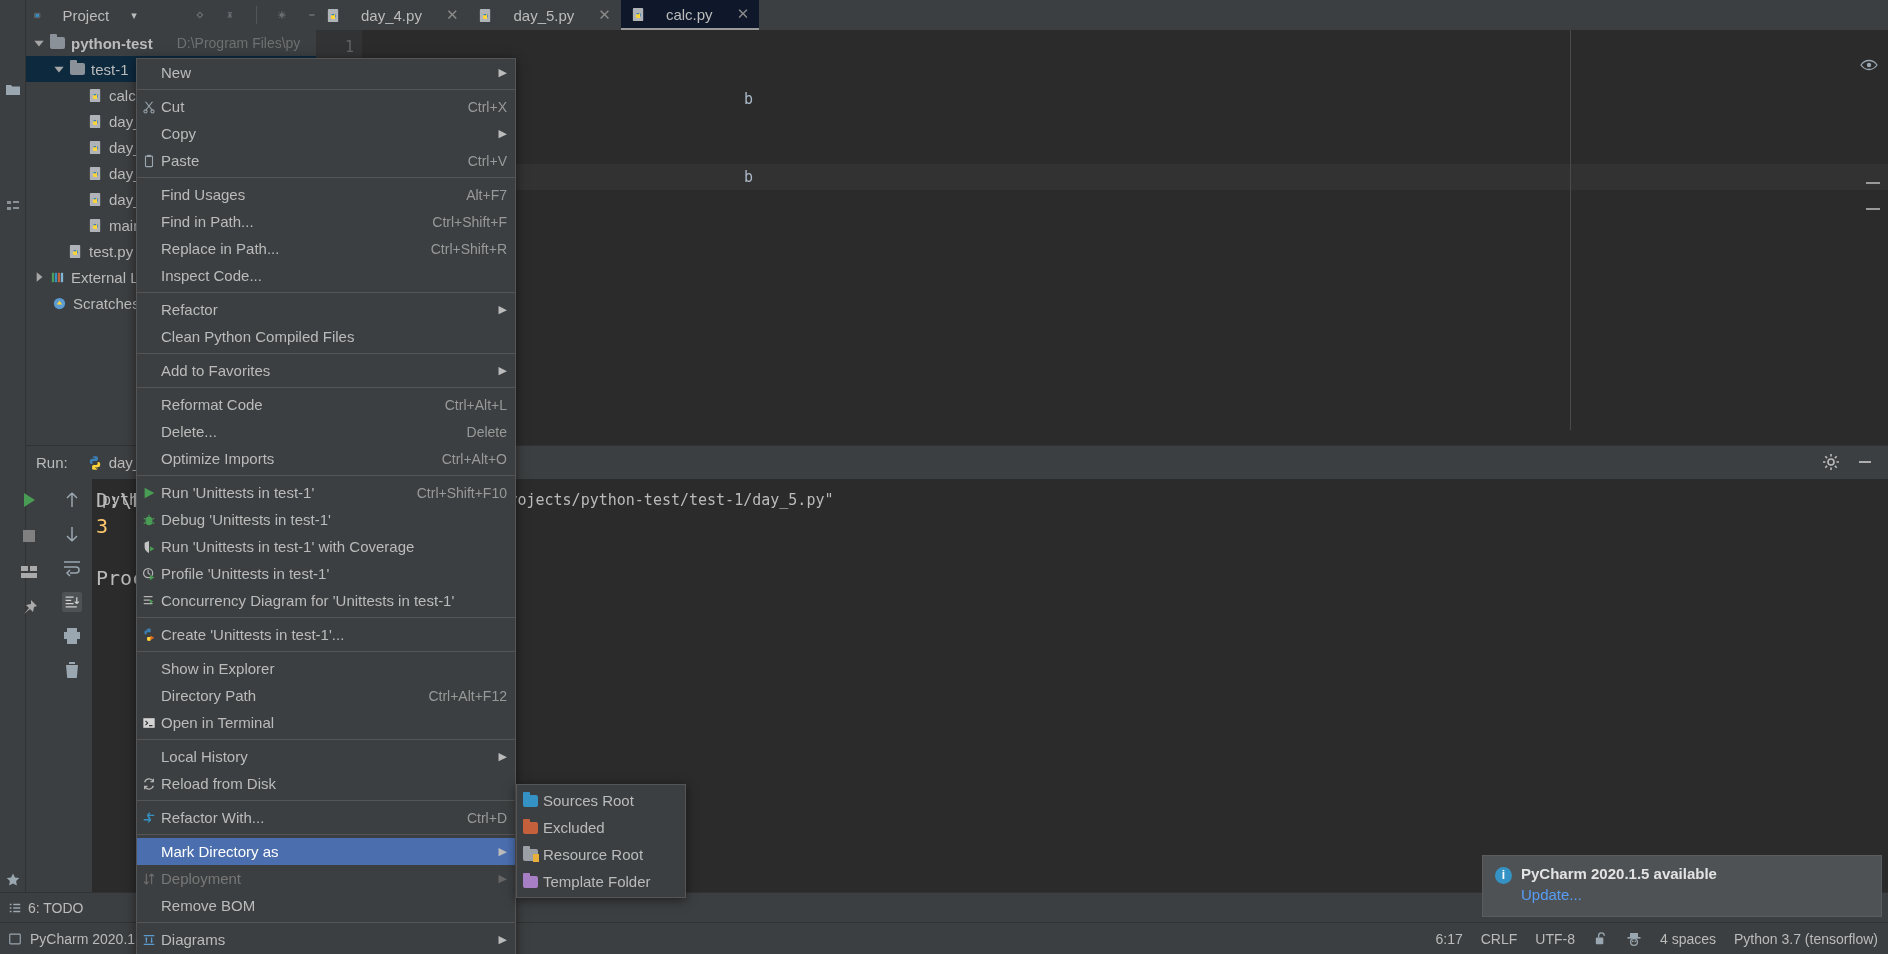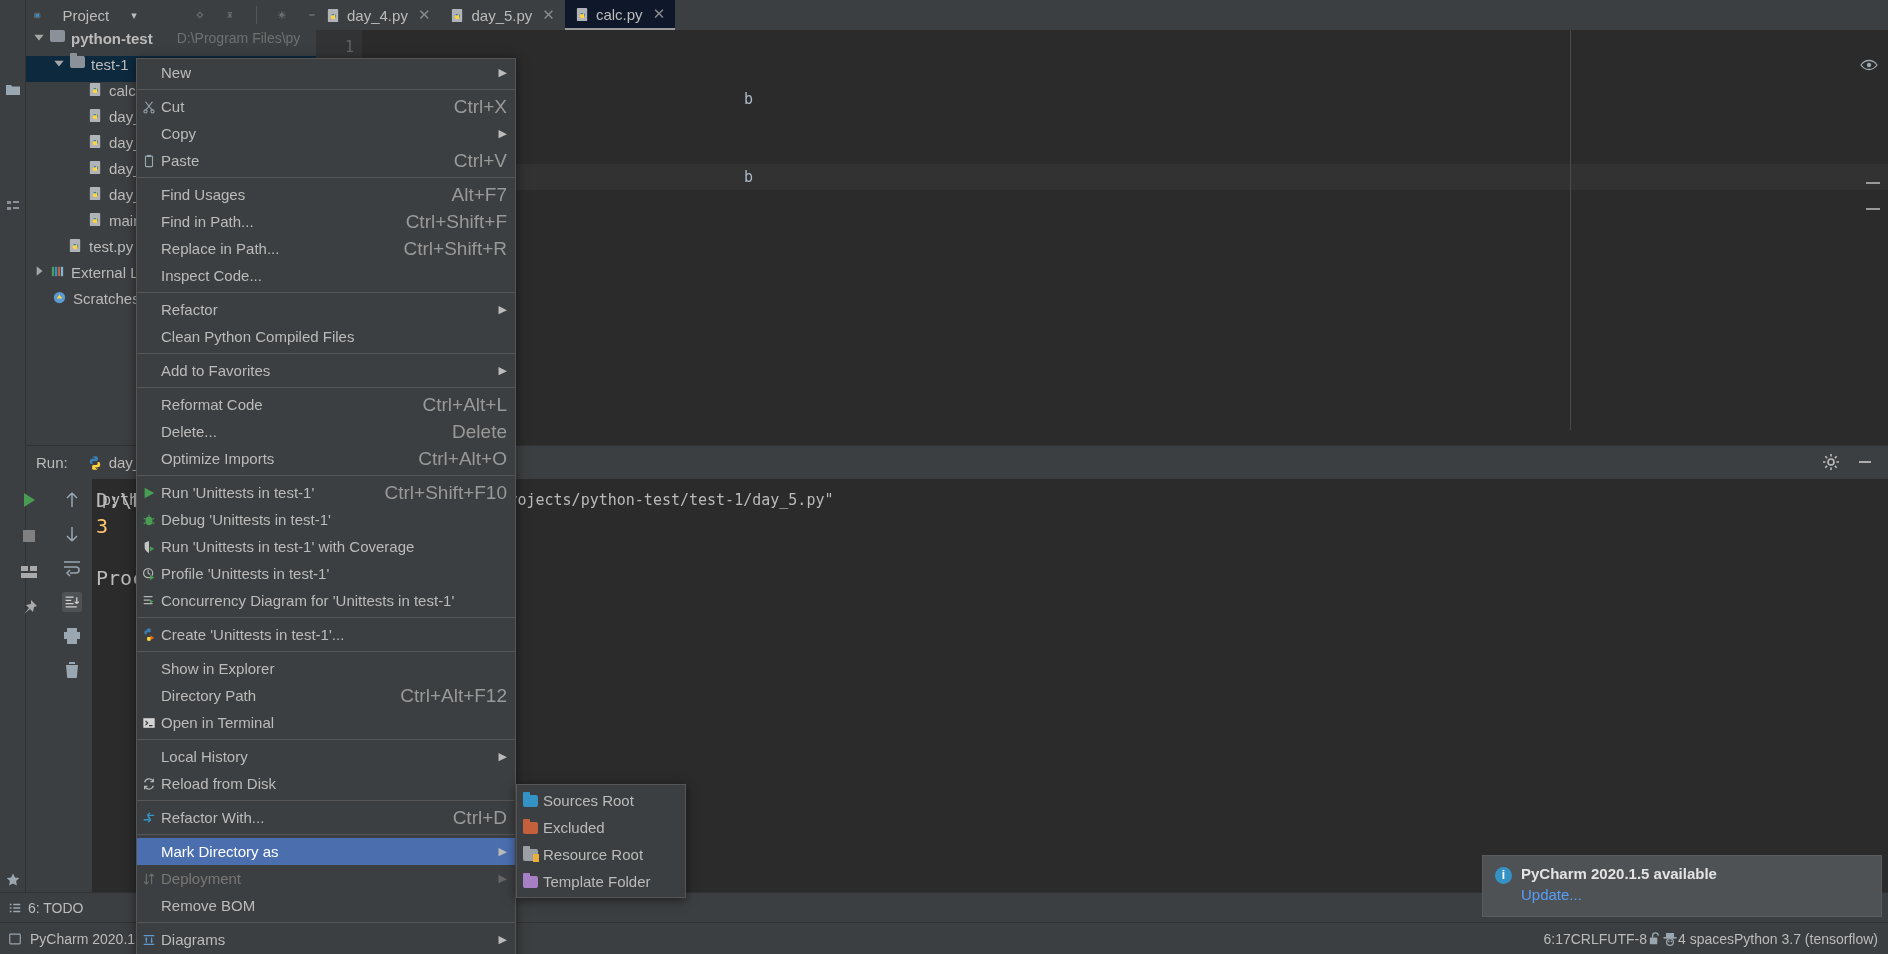--- a/index.html
+++ b/index.html
@@ -27,34 +27,34 @@
     padding-left: 8px;
   }
   .proj-toolbar .ttl { font-size: 15px; color: #bbbbbb; }
   .tb-ico { width: 18px; height: 18px; opacity: .85; cursor: pointer; }
 
   
   .proj-tree {
     position: absolute; left: 26px; top: 30px; width: 290px; height: 415px;
     background: #3c3f41; overflow: hidden; font-size: 15px;
   }
-  .trow { height: 26px; display: flex; align-items: flex-start; white-space: nowrap; padding-left: 6px; }
+  .trow { height: 26px; display: flex; align-items: center; white-space: nowrap; padding-left: 6px; }
   .trow.sel { background: #0d293e; }
   .tri { width: 14px; height: 14px; flex: none; margin-right: 2px; }
   .tname { color: #bbbbbb; }
   .tname.b { font-weight: bold; }
   .tpath { color: #6e7071; margin-left: 24px; font-size: 14px; }
 
   
   .editor-tabs {
     position: absolute; left: 316px; top: 0; width: 1572px; height: 30px;
     background: #3c3f41; display: flex; align-items: stretch;
   }
   .etab {
-    display: flex; align-items: center; gap: 6px; padding: 0 10px;
+    display: flex; align-items: center; gap: 20px; padding: 0 10px;
     font-size: 15px; color: #bbbbbb; cursor: pointer;
   }
   .etab.active { background: #0f172a; border-bottom: 2px solid #9a9a9a; }
   .etab .x { color: #8a8a8a; font-size: 15px; margin-left: 4px; }
 
   .editor-body {
     position: absolute; left: 316px; top: 30px; width: 1572px; height: 415px;
     background: #2b2b2b;
   }
   .gutter {
@@ -104,37 +104,37 @@
     position: absolute; left: 0; top: 892px; width: 1888px; height: 30px;
     background: #3c3f41; display: flex; align-items: center; padding-left: 8px;
     font-size: 14px; border-top: 1px solid #323232;
   }
   .tw-item { display: flex; align-items: center; gap: 6px; margin-right: 10px; color: #bbbbbb; }
   .status-bar {
     position: absolute; left: 0; top: 922px; width: 1888px; height: 32px;
     background: #3c3f41; display: flex; align-items: center; padding-left: 8px;
     font-size: 14px; color: #bbbbbb; border-top: 1px solid #323232;
   }
-  .sb-right { position: absolute; right: 10px; display: flex; align-items: center; }
+  .sb-right { position: absolute; right: 10px; display: flex; align-items: center; gap: 18px; }
 
   
   .ctx {
     position: absolute; left: 136px; top: 58px; width: 380px;
     background: #3c3f41; border: 1px solid #555555; z-index: 50;
     box-shadow: 0 2px 10px rgba(0,0,0,.5); font-size: 15px;
   }
   .mi {
     display: flex; align-items: center; height: 27px; padding: 0 8px 0 0;
     color: #bbbbbb; cursor: pointer; position: relative;
   }
   .mi.sel { background: #4b6eaf; color: #ffffff; }
   .mi.disabled { color: #777777; }
   .mi .ic { width: 24px; min-width: 24px; text-align: center; display: flex; align-items: center; justify-content: center; }
   .mi .lbl { flex: 1; white-space: nowrap; }
-  .mi .sc { color: #999999; font-size: 19px; margin-left: 16px; white-space: nowrap; }
+  .mi .sc { color: #999999; font-size: 14px; margin-left: 16px; white-space: nowrap; }
   .mi .arw { margin-left: 10px; color: #bbbbbb; font-size: 11px; }
   .mi.disabled .arw { color: #666; }
   .msep { height: 1px; background: #555555; margin: 3px 0; }
 
   
   .submenu {
     position: absolute; left: 516px; top: 784px; width: 170px;
     background: #3c3f41; border: 1px solid #555555; z-index: 60;
     box-shadow: 0 2px 10px rgba(0,0,0,.5); font-size: 15px; padding: 2px 0;
   }

